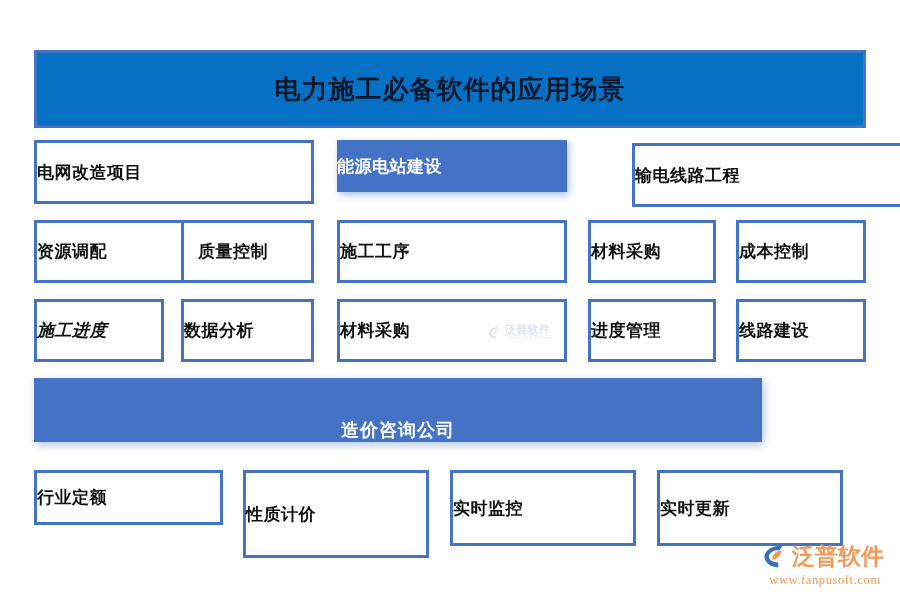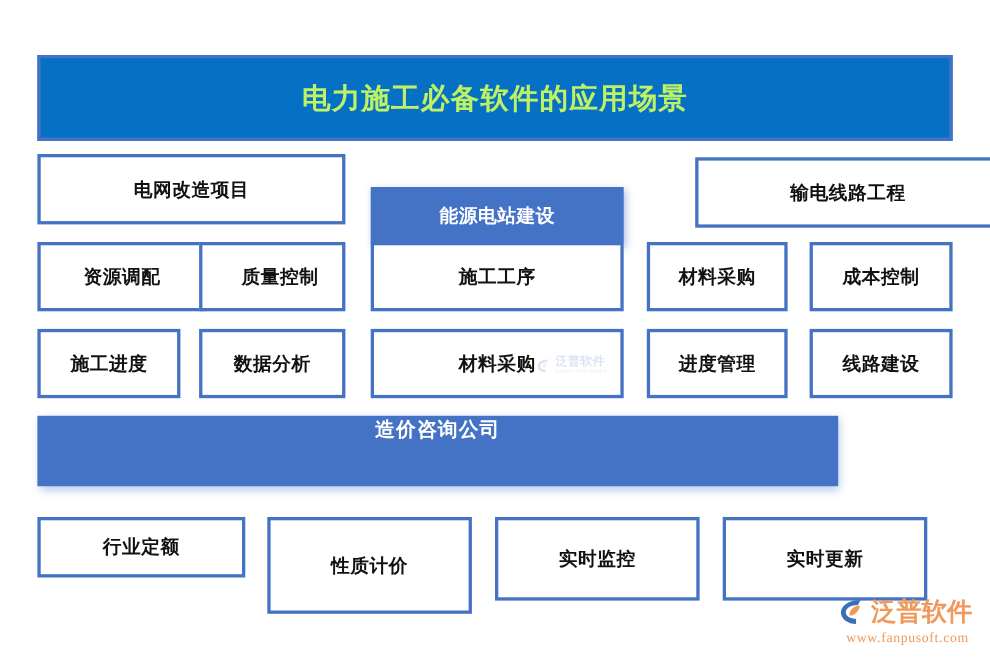--- a/index.html
+++ b/index.html
@@ -26,32 +26,32 @@
     top: 50px;
     width: 832px;
     height: 78px;
     background: #0670c4;
     border: 3px solid #4472c4;
     display: flex;
     align-items: center;
     justify-content: center;
   }
   .title-banner .title-text {
-    color: #bef264;
+    color: #0f172a;
     font-size: 26px;
     font-weight: bold;
     letter-spacing: 1px;
   }
 
   
   .node {
     position: absolute;
     display: flex;
     align-items: center;
-    justify-content: center;
+    justify-content: flex-start;
     background: #ffffff;
     border: 3px solid #4472c4;
   }
   .node .node-label {
     color: #111111;
     font-size: 17px;
     font-weight: bold;
     letter-spacing: 0.5px;
   }
   .node.filled {
@@ -65,21 +65,21 @@
 
   
   .section-bar {
     position: absolute;
     left: 34px;
     top: 378px;
     width: 728px;
     height: 64px;
     background: #4472c4;
     display: flex;
-    align-items: flex-start;
+    align-items: flex-end;
     justify-content: center;
     box-shadow: 2px 3px 8px rgba(68,114,196,0.40);
   }
   .section-bar .bar-label {
     color: #ffffff;
     font-size: 18px;
     font-weight: bold;
     letter-spacing: 1px;
   }
 
@@ -154,21 +154,21 @@
 
 <div id="canvas">
 
   <div class="title-banner">
     <span class="title-text">电力施工必备软件的应用场景</span>
   </div>
 
   <div class="node" style="left:34px; top:140px; width:280px; height:64px;">
     <span class="node-label">电网改造项目</span>
   </div>
-  <div class="node filled" style="left:337px; top:140px; width:230px; height:52px;margin-top:30px;">
+  <div class="node filled" style="left:337px; top:140px; width:230px; height:52px;">
     <span class="node-label">能源电站建设</span>
   </div>
   <div class="node" style="left:588px; top:143px; width:278px; height:64px;margin-left:44px;">
     <span class="node-label">输电线路工程</span>
   </div>
 
   <div class="node" style="left:34px; top:220px; width:154px; height:63px;">
     <span class="node-label">资源调配</span>
   </div>
   <div class="node" style="left:181px; top:220px; width:133px; height:63px;padding-left:14px;">
@@ -177,21 +177,21 @@
   <div class="node" style="left:337px; top:220px; width:230px; height:63px;">
     <span class="node-label">施工工序</span>
   </div>
   <div class="node" style="left:588px; top:220px; width:128px; height:63px;">
     <span class="node-label">材料采购</span>
   </div>
   <div class="node" style="left:736px; top:220px; width:130px; height:63px;">
     <span class="node-label">成本控制</span>
   </div>
 
-  <div class="node" style="left:34px; top:299px; width:130px; height:63px;">
+  <div class="node" style="left:34px; top:299px; width:130px; height:63px;font-style:italic;">
     <span class="node-label">施工进度</span>
   </div>
   <div class="node" style="left:181px; top:299px; width:133px; height:63px;">
     <span class="node-label">数据分析</span>
   </div>
   <div class="node" style="left:337px; top:299px; width:230px; height:63px;">
     <span class="node-label">材料采购</span>
   </div>
   <div class="node" style="left:588px; top:299px; width:128px; height:63px;">
     <span class="node-label">进度管理</span>

